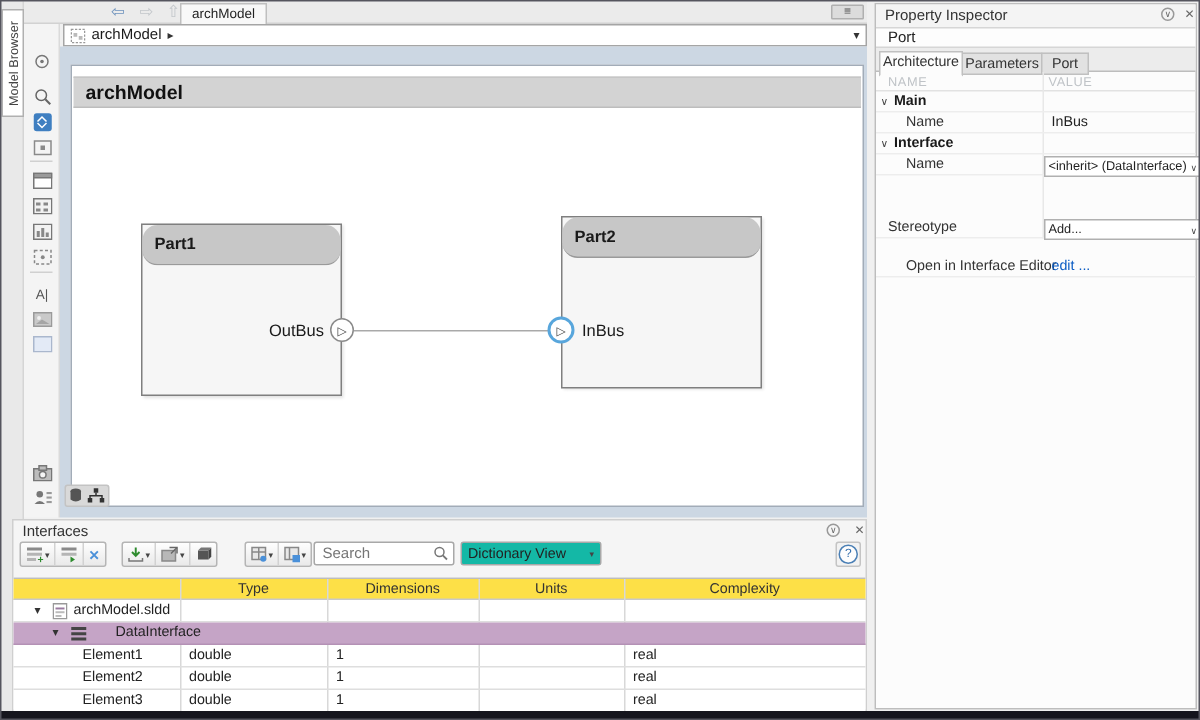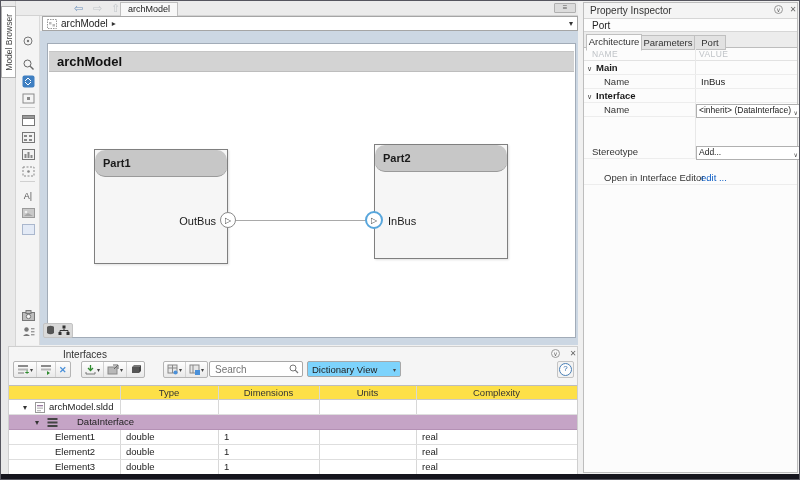--- a/index.html
+++ b/index.html
@@ -44,32 +44,32 @@
   .port-circle{width:16px;height:16px;border-radius:50%;background:#fff;border:1px solid #8a8a8a;
                display:flex;align-items:center;justify-content:center;font-size:8px;color:#444;z-index:4;}
   .port-circle.sel{border:2px solid #58a6dc;width:18px;height:18px;}
   .port-label{font-size:11px;color:#1a1a1a;line-height:14px;}
   .connector{height:1px;background:#a9a9a9;}
   .badges{left:3px;top:292px;width:30px;height:15px;background:#d9d9d9;border:1px solid #c3c3c3;border-radius:2px;
           display:flex;align-items:center;justify-content:center;gap:3px;z-index:6;}
 
   
   .if-panel{left:8px;top:346px;width:570px;height:128px;background:#f5f5f5;border:1px solid #cfcfcf;}
-  .if-title{left:6px;top:2px;font-size:10px;color:#333;margin-left:48px;}
+  .if-title{left:6px;top:2px;font-size:10px;color:#333;}
   .panel-ico{width:12px;height:11px;text-align:center;font-size:8px;line-height:11px;color:#666;}
   .grp{top:14px;height:17px;border:1px solid #b5b5b5;border-radius:2px;
        background:linear-gradient(#fefefe,#e9e9e9);display:flex;align-items:stretch;}
   .grp .btn{display:flex;align-items:center;justify-content:center;gap:1px;padding:0 3px;border-right:1px solid #d2d2d2;}
   .grp .btn:last-child{border-right:none;}
   .dd-caret{font-size:6px;color:#444;}
   .searchbox{left:200px;top:14px;width:94px;height:16px;background:#fff;border:1px solid #a8a8a8;border-radius:2px;
              display:flex;align-items:center;padding:0 3px;}
   .searchbox input{border:none;outline:none;flex:1;font-size:10px;font-family:"Liberation Sans",sans-serif;
                    color:#444;background:transparent;width:70px;}
-  .viewdd{left:298px;top:14px;width:94px;height:16px;background:#7dd3fc;border:1px solid #a8a8a8;border-radius:2px;
+  .viewdd{left:298px;top:14px;width:94px;height:16px;background:#14b8a6;border:1px solid #a8a8a8;border-radius:2px;
           display:flex;align-items:center;padding:0 4px;font-size:9.5px;color:#222;}
   .helpbtn{left:548px;top:14px;width:17px;height:17px;background:#f2f2f2;border:1px solid #c4c4c4;border-radius:2px;
            display:flex;align-items:center;justify-content:center;}
   .helpbtn .q{width:11px;height:11px;border-radius:50%;border:1px solid #4a7fb5;color:#2f6bab;font-size:8px;
               line-height:10px;text-align:center;background:#fdfdfd;}
   .if-table{left:0px;top:38px;width:568px;height:89px;background:#ffffff;border-top:1px solid #bdbdbd;}
   .col-line{top:0;width:1px;height:88px;background:#d8d8d8;}
   .th-row{left:0;top:0;width:568px;height:14px;background:#fde047;border-bottom:1px solid #c9c9c9;}
   .th{position:absolute;top:0;font-size:9.5px;color:#333;line-height:14px;text-align:center;}
   .trow{left:0;width:568px;height:15px;border-bottom:1px solid #dedede;font-size:9.5px;line-height:14px;color:#222;}

